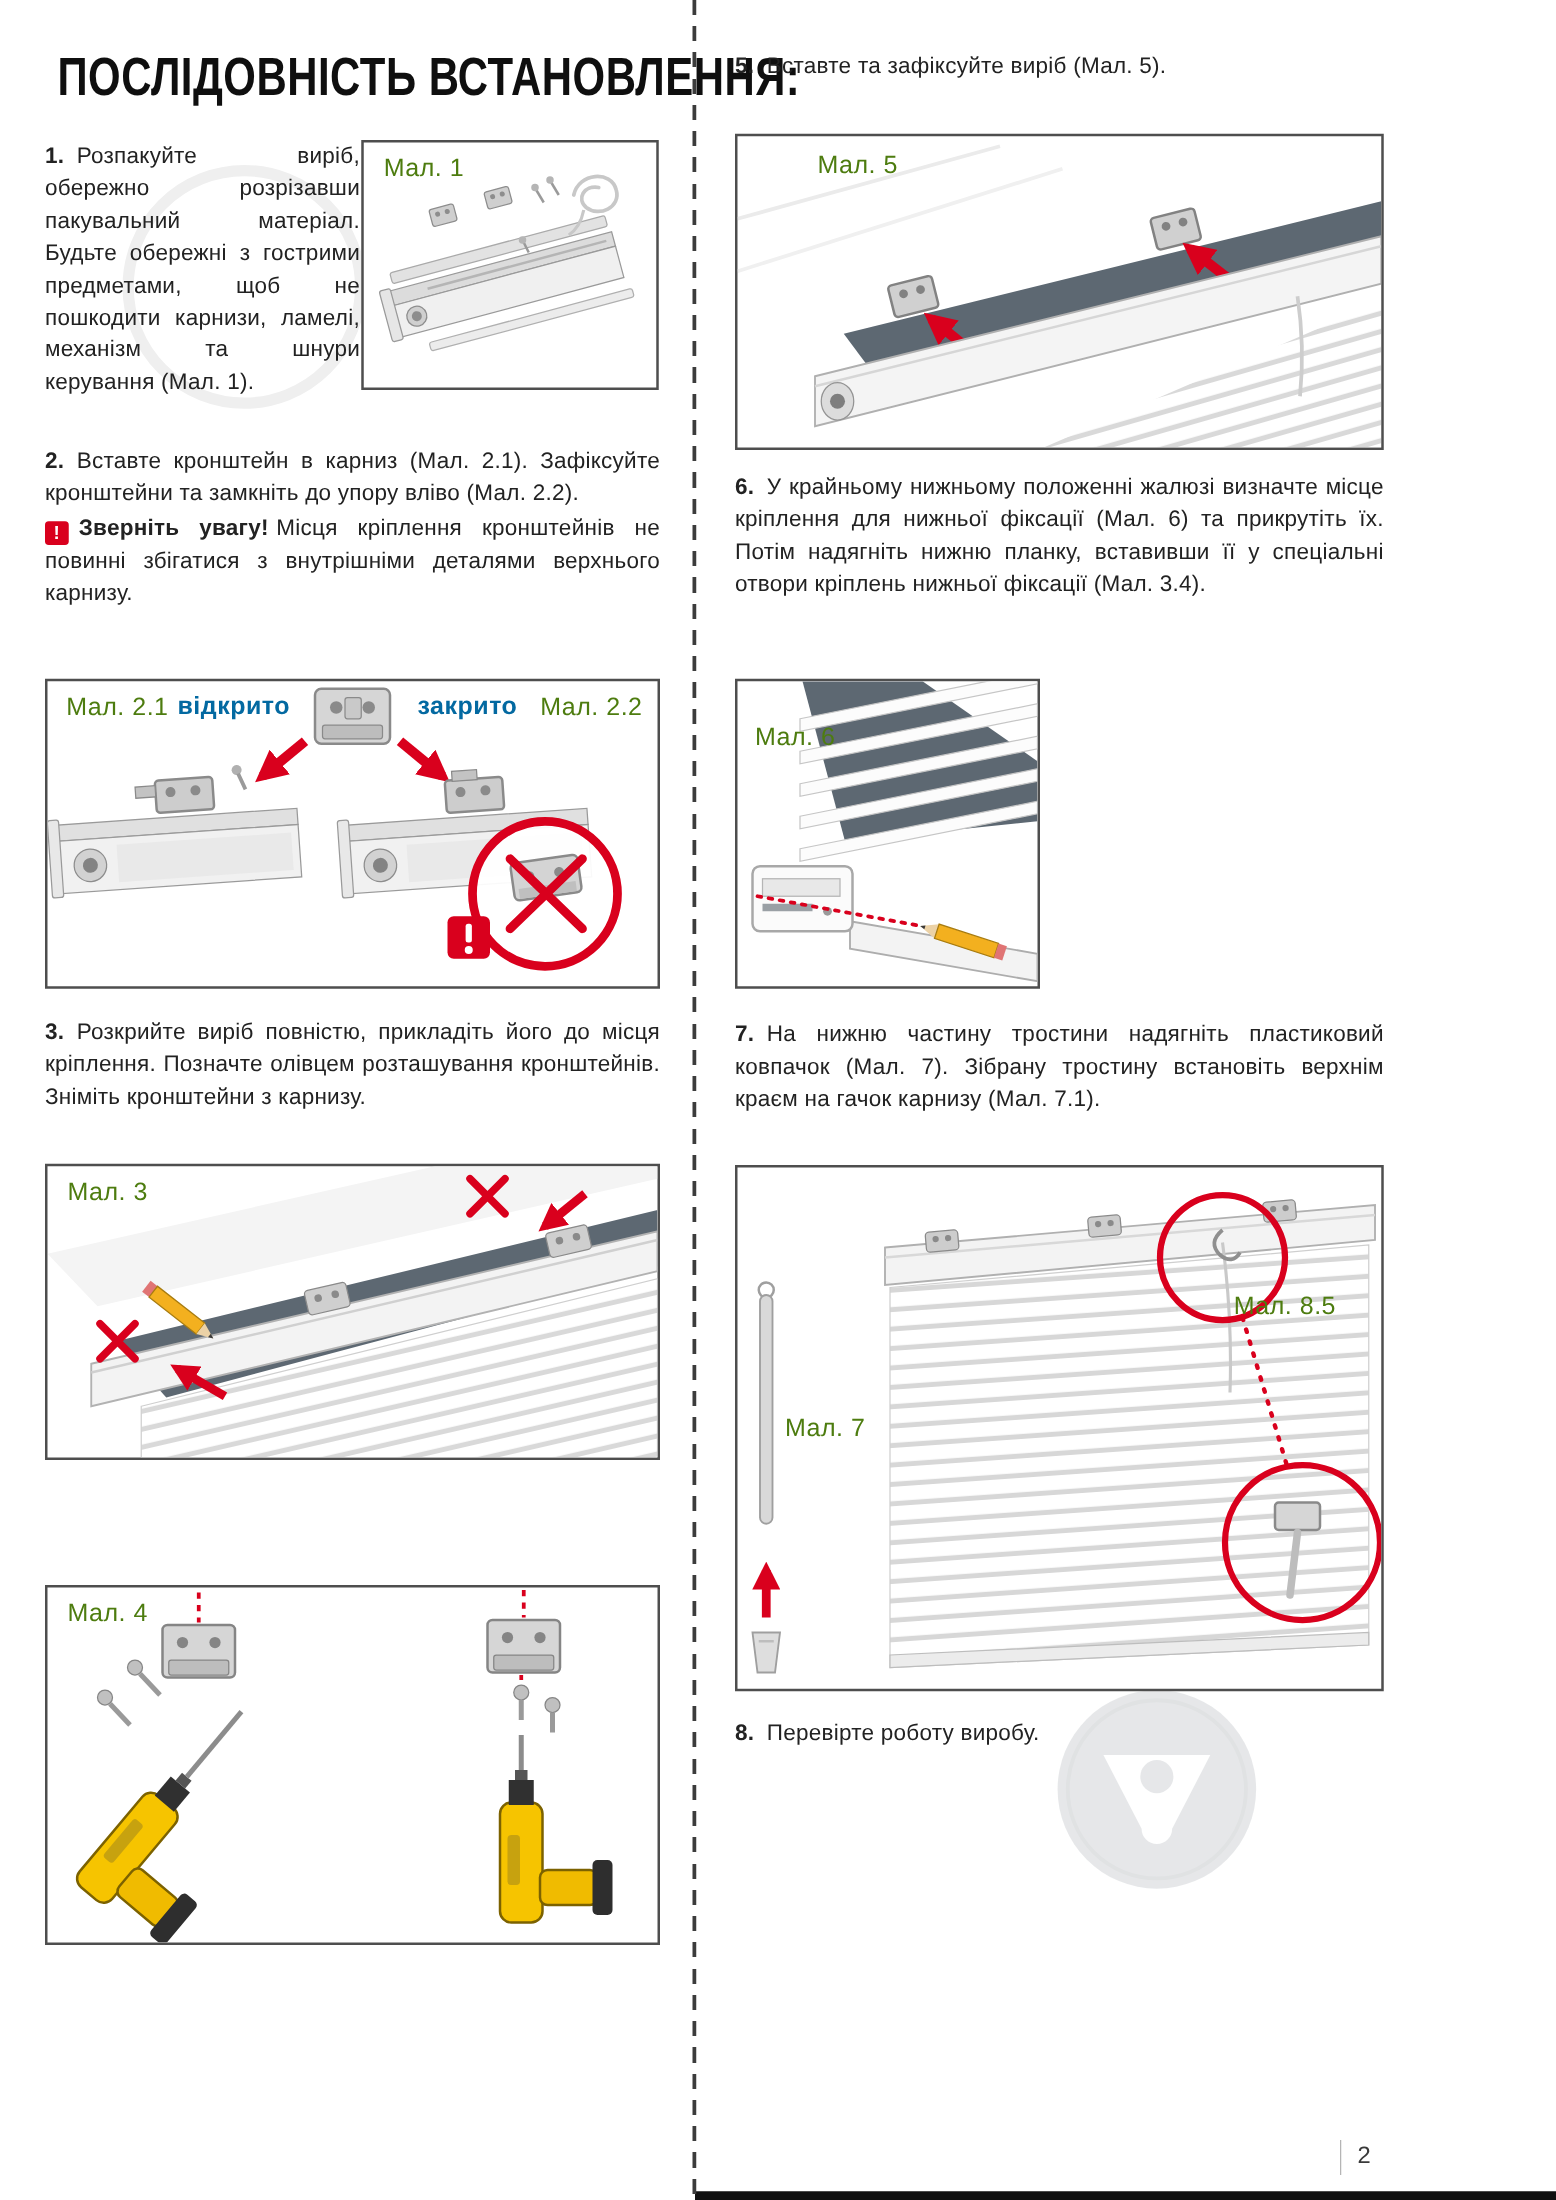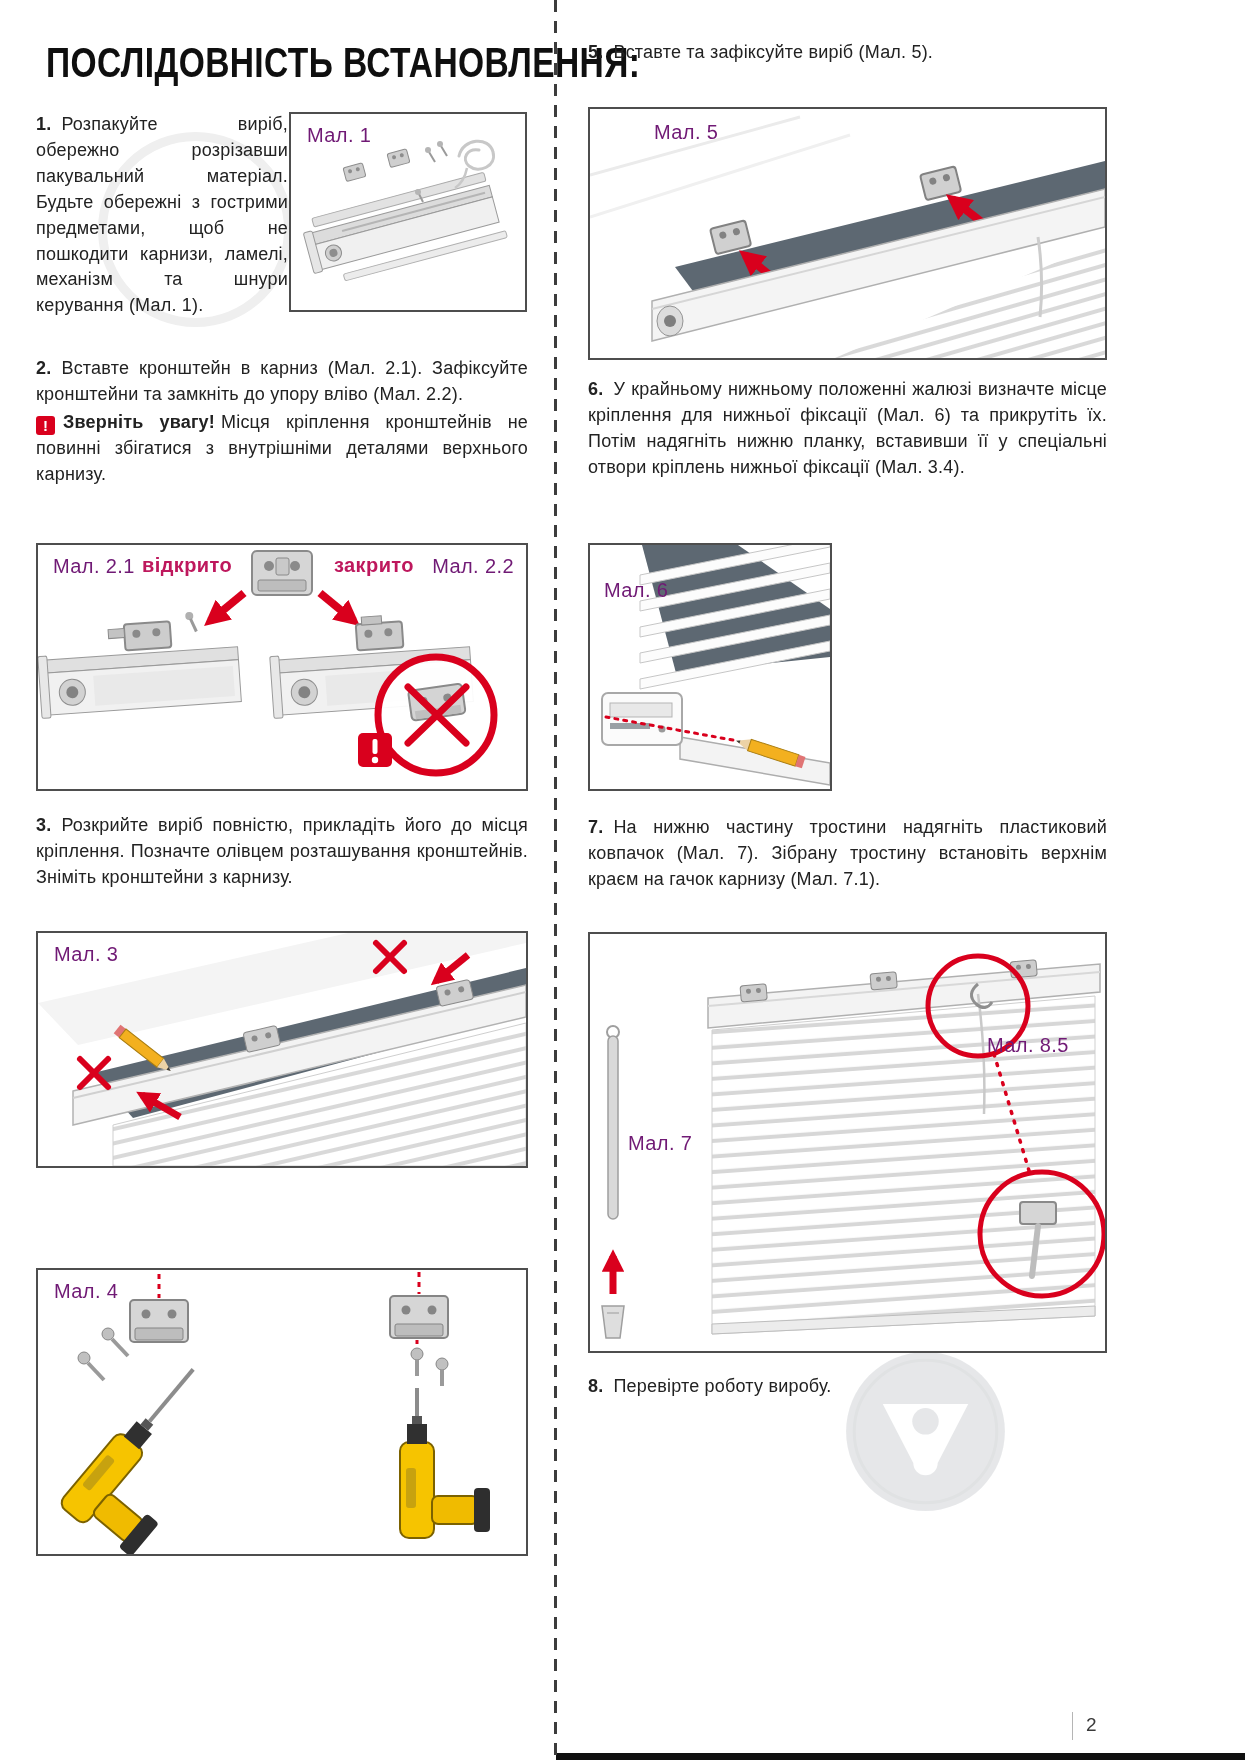--- a/index.html
+++ b/index.html
@@ -18,22 +18,22 @@
     letter-spacing:0.2px; color:#222; z-index:2;}
   .step p + p { margin-top:2px; }
   .num { font-weight:bold; margin-right:10px; }
   .warn-title { font-weight:bold; margin-right:6px; }
   .warn-icon { display:inline-block; width:19px; height:19px; background:#d9001d; color:#fff;
     font-weight:bold; font-size:15px; line-height:19px; text-align:center; border-radius:3px;
     margin-right:8px; vertical-align:-3px; }
 
   .figure { position:absolute; border:2px solid #4e4e4e; background:#fff; overflow:hidden; z-index:1;}
   .figure svg { position:absolute; left:0; top:0; width:100%; height:100%; }
-  .fig-label { position:absolute; font-size:20px; letter-spacing:0.4px; color:#701a75; z-index:3; white-space:nowrap;}
-  .red-state { position:absolute; font-size:20px; font-weight:bold; color:#be185d; letter-spacing:0.4px; z-index:3; white-space:nowrap;}
+  .fig-label { position:absolute; font-size:20px; letter-spacing:0.4px; color:#4d7c0f; z-index:3; white-space:nowrap;}
+  .red-state { position:absolute; font-size:20px; font-weight:bold; color:#0369a1; letter-spacing:0.4px; z-index:3; white-space:nowrap;}
 
   .faint-ring { position:absolute; left:98px; top:132px; width:195px; height:195px;
     border:9px solid #efefef; border-radius:50%; z-index:0; }
   .watermark { position:absolute; left:842px; top:1348px; width:168px; height:168px; opacity:0.45; z-index:0;}
 
   .page-num-line { position:absolute; left:1072px; top:1712px; width:1px; height:28px; background:#b5b5b5; }
   .page-num { position:absolute; left:1086px; top:1714px; font-size:19px; color:#3a3a3a; }
   .bottom-edge { position:absolute; left:556px; top:1753px; width:689px; height:7px; background:#101010; }
 </style>
 </head>

